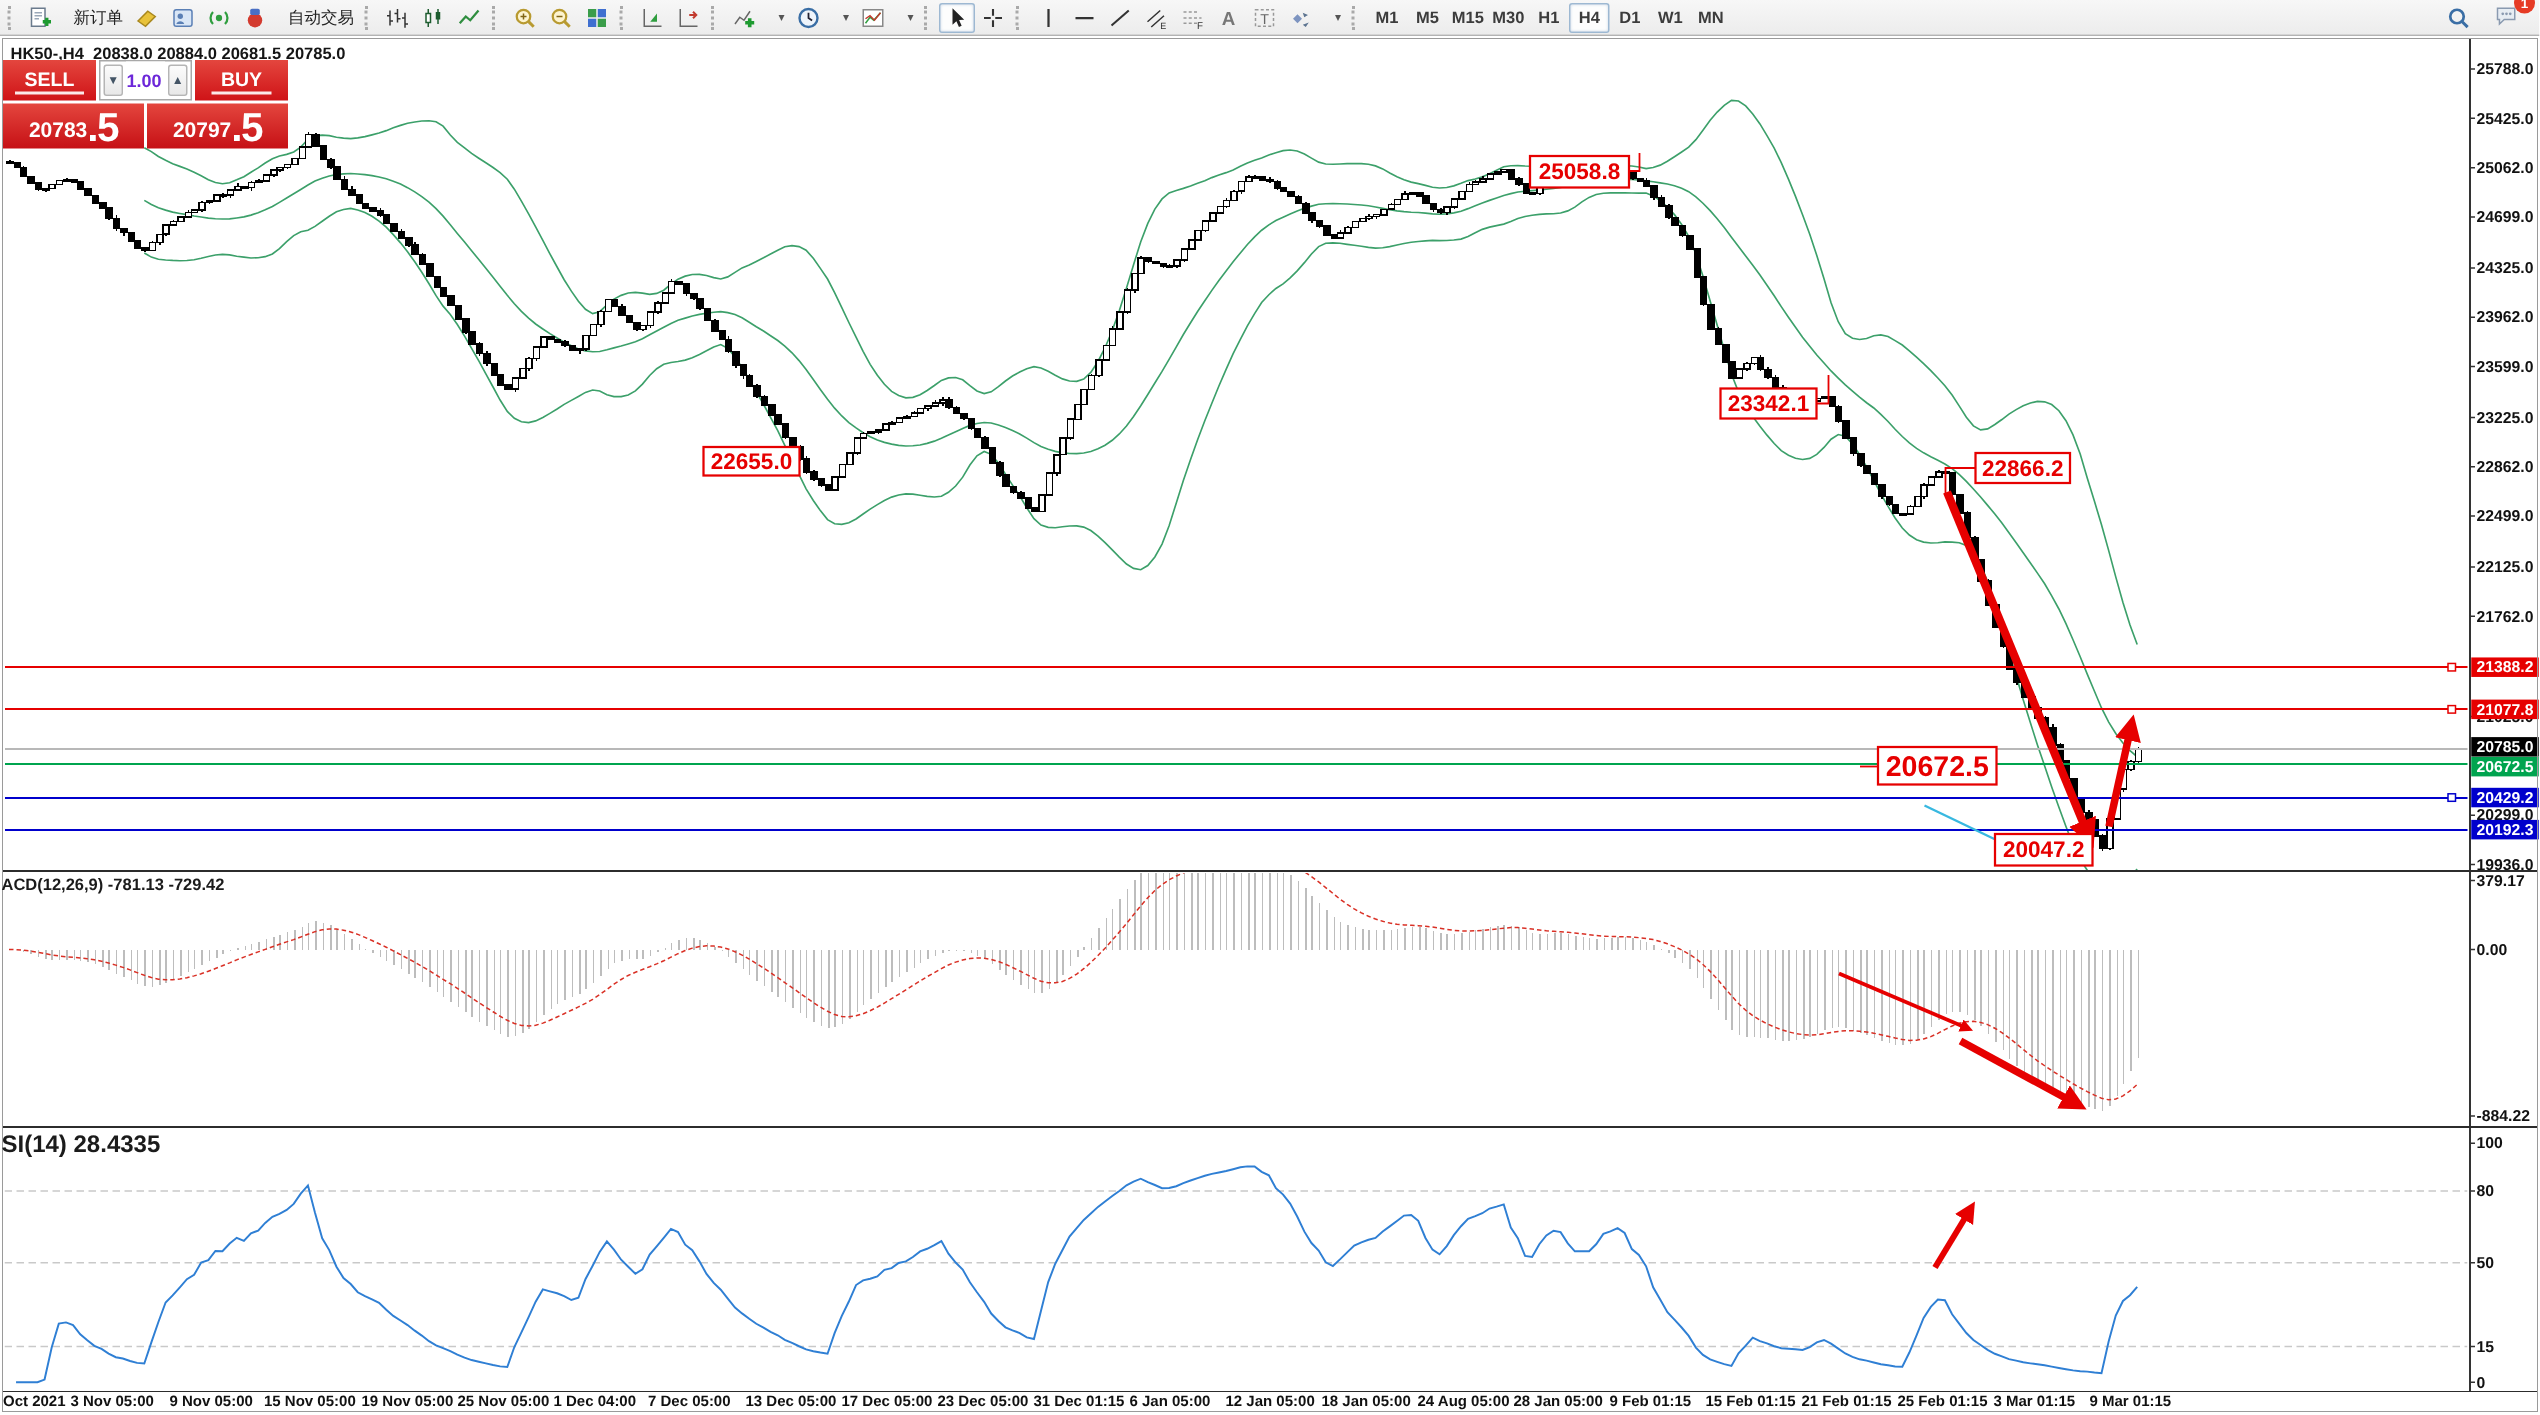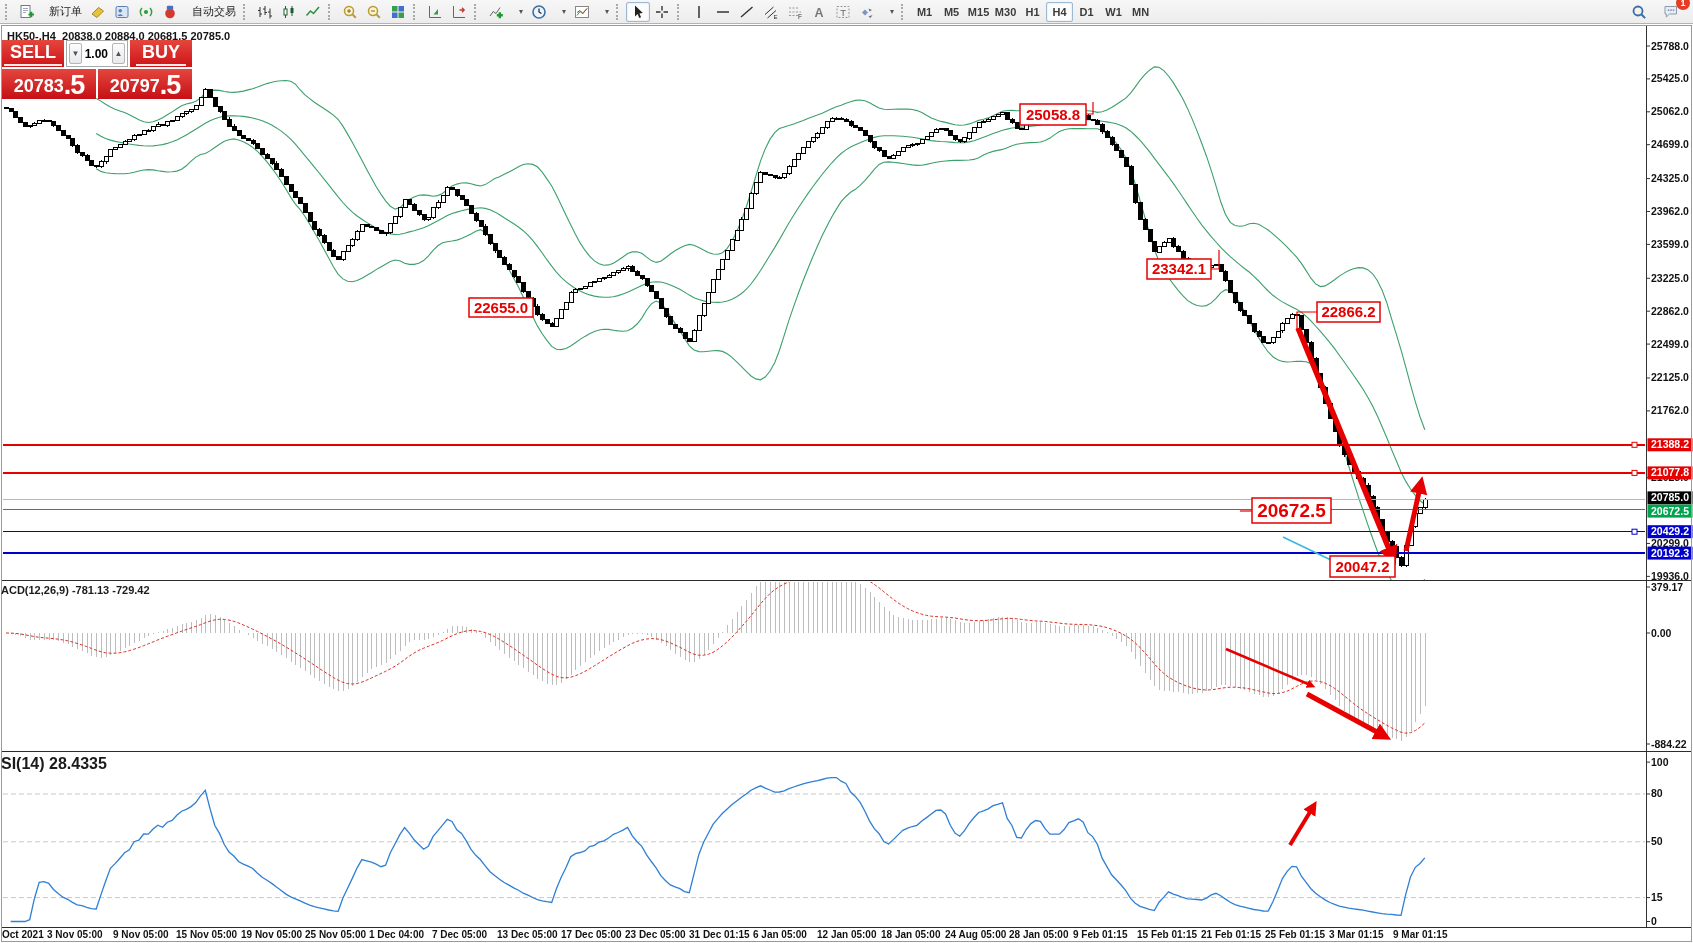--- a/index.html
+++ b/index.html
@@ -23,33 +23,33 @@
     background:#e63b25;color:#fff;font-size:9px;font-weight:700;line-height:14px;text-align:center;}
   
   #chart-title{position:absolute;left:7px;top:30px;font-size:11px;font-weight:700;color:#151515;white-space:pre;}
   #macd-label{position:absolute;left:1px;top:584px;font-size:11px;font-weight:600;color:#1b1b1b;}
   #rsi-label{position:absolute;left:1px;top:755px;font-size:16px;font-weight:600;color:#1b1b1b;}
   #time-axis{position:absolute;left:0;top:929px;width:1693px;height:14px;}
   #time-axis span{position:absolute;top:0;font-size:10px;font-weight:600;color:#111;white-space:nowrap;}
   
   #trade-widget{position:absolute;left:2px;top:40px;width:190px;}
   .twrow1{display:flex;height:27px;}
-  .redbtn{border:none;color:#fff;font-weight:700;font-size:18px;width:62px;
+  .redbtn{border:none;color:#fff;font-weight:700;font-size:13px;width:62px;
     background:linear-gradient(#e4463e,#cf1317);display:flex;align-items:center;justify-content:center;
     font-family:inherit;cursor:default;}
   .redbtn u{text-decoration:none;border-bottom:2px solid rgba(255,255,255,.9);padding:0 6px 1px;}
   .vol{width:62px;margin:0 2px;display:flex;background:#fff;border:1px solid #a8a8a8;box-sizing:border-box;}
   .volbtn{width:15px;border:1px solid #b5b5b5;background:linear-gradient(#fcfcfc,#e8e8e8);border-radius:2px;
     margin:2px;font-size:8px;color:#456;display:flex;align-items:center;justify-content:center;padding:0;}
-  .volval{flex:1;border:none;width:24px;font-size:12px;font-weight:600;text-align:right;padding:0 2px 0 0;
-    color:#000000;font-family:inherit;outline:none;}
+  .volval{flex:1;border:none;width:24px;font-size:12px;font-weight:600;text-align:center;padding:0 2px 0 0;
+    color:#6d28d9;font-family:inherit;outline:none;}
   .twrow2{display:flex;gap:2px;margin-top:2px;height:30px;}
   .bigprice{flex:1;background:linear-gradient(#e4463e,#c61015);color:#fff;display:flex;align-items:flex-end;
     justify-content:center;padding-bottom:0;}
-  .bigprice .ip{font-size:18px;font-weight:700;line-height:25px;}
+  .bigprice .ip{font-size:14px;font-weight:700;line-height:25px;}
   .bigprice .dp{font-size:27px;font-weight:700;line-height:28px;letter-spacing:-1px;}
   svg text{font-family:"Liberation Sans","DejaVu Sans",sans-serif;}
 </style>
 </head>
 <body>
 
 <div id="app">
   <div id="toolbar">
       <span class="grip"></span>
       <button class="tbtn">

